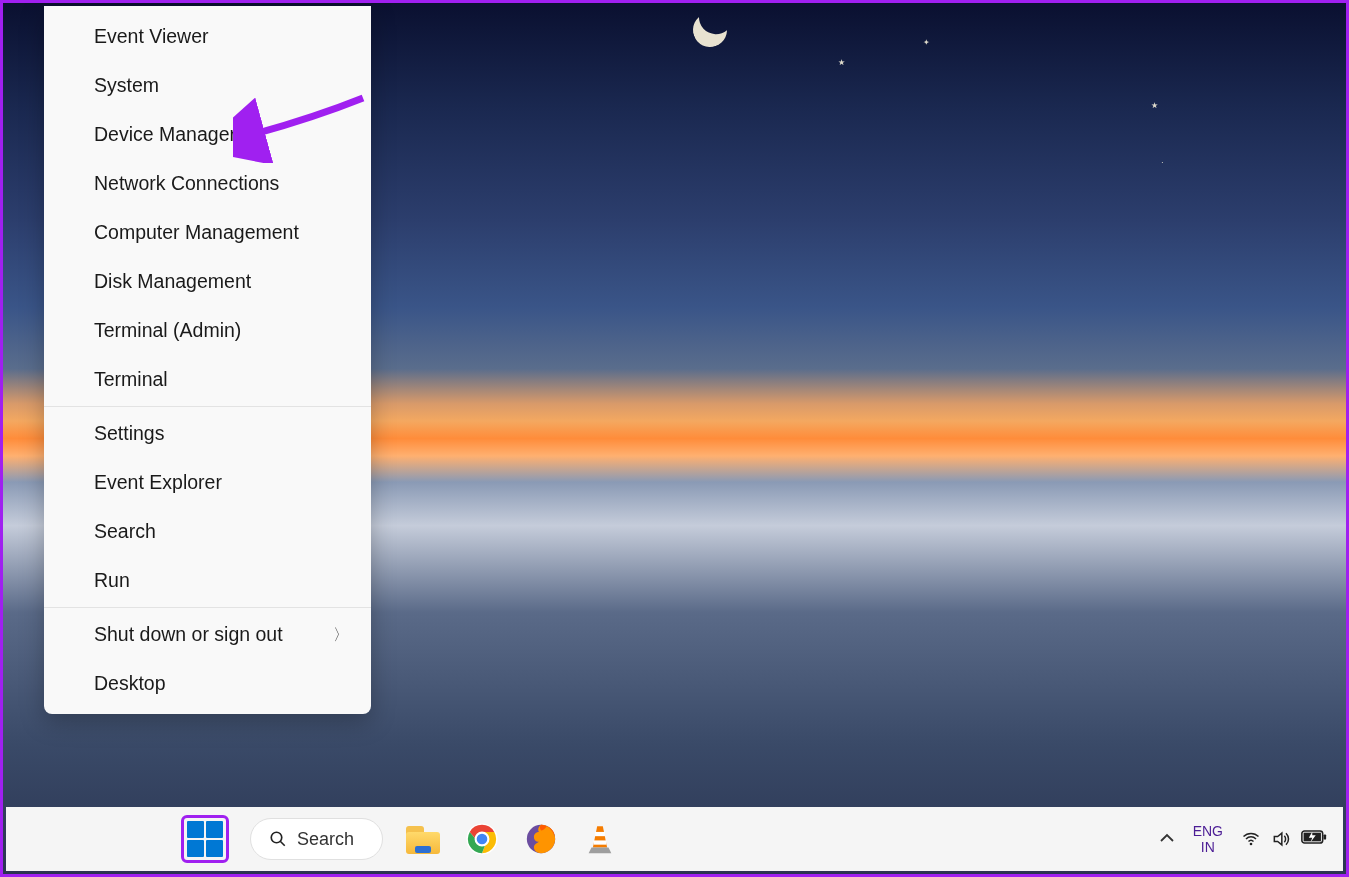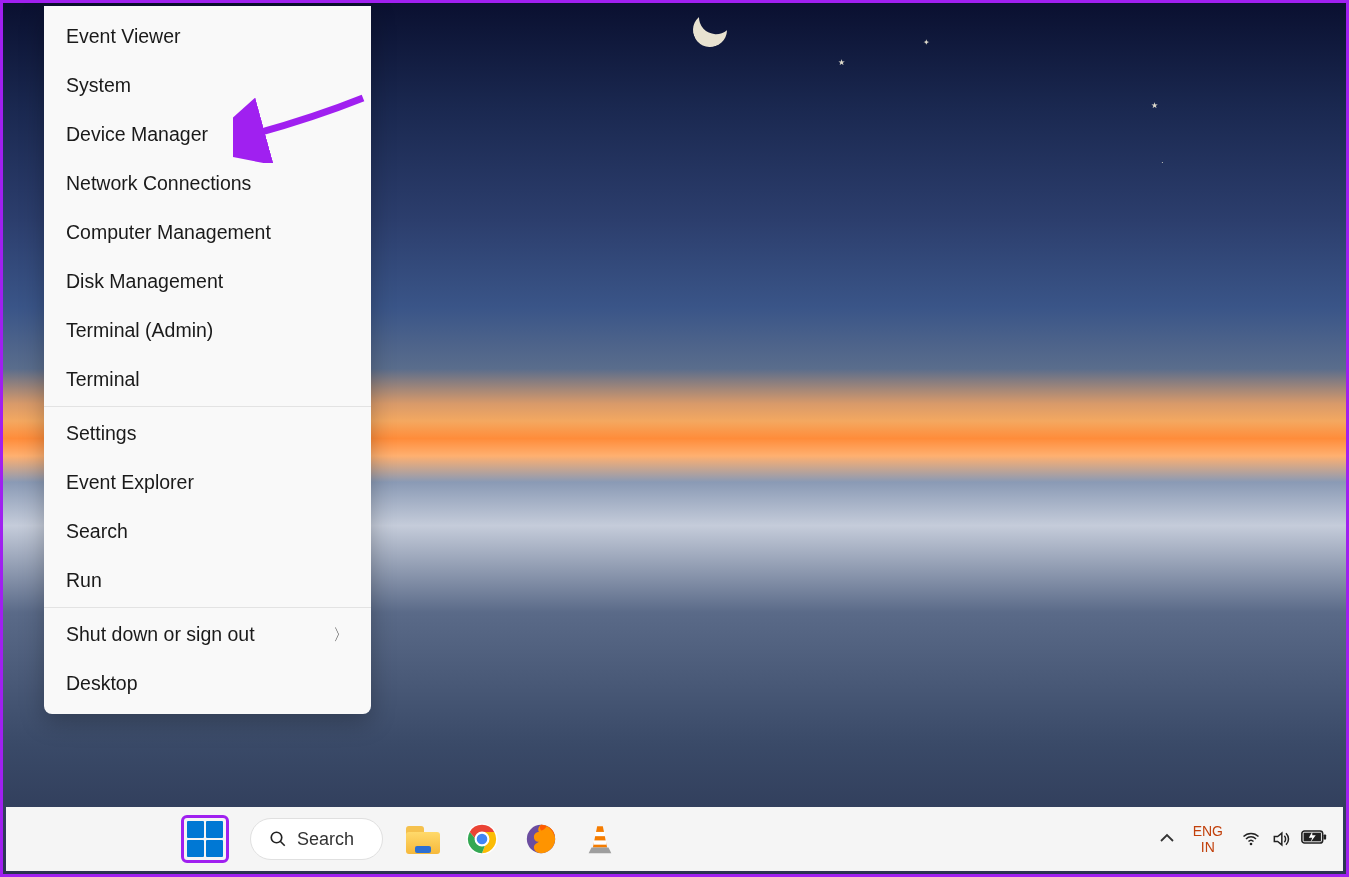--- a/index.html
+++ b/index.html
@@ -61,20 +61,21 @@
       padding: 6px 0 6px 0;
     }
     .menu-item {
       padding: 13px 22px 13px 22px;
       font-size: 19.5px;
       color: #1a1a1a;
       cursor: pointer;
       display: flex;
       justify-content: space-between;
       align-items: flex-end;
+      margin-left: 28px;
     }
     .menu-sep {
       height: 1px;
       background: #e3e3e3;
       margin: 2px 0;
     }
     .chevron {
       font-size: 16px;
       color: #555;
     }
@@ -174,21 +175,21 @@
     .tb-right {
       position: absolute;
       right: 16px;
       display: flex;
       align-items: center;
       gap: 18px;
     }
     .chev-up { font-size: 14px; color: #333; cursor: pointer; }
     .lang {
       font-size: 14px;
-      color: #c2410c;
+      color: #4c1d95;
       line-height: 1.15;
       text-align: center;
       cursor: pointer;
     }
     .sys-icons {
       display: flex;
       align-items: center;
       gap: 10px;
       cursor: pointer;
     }

